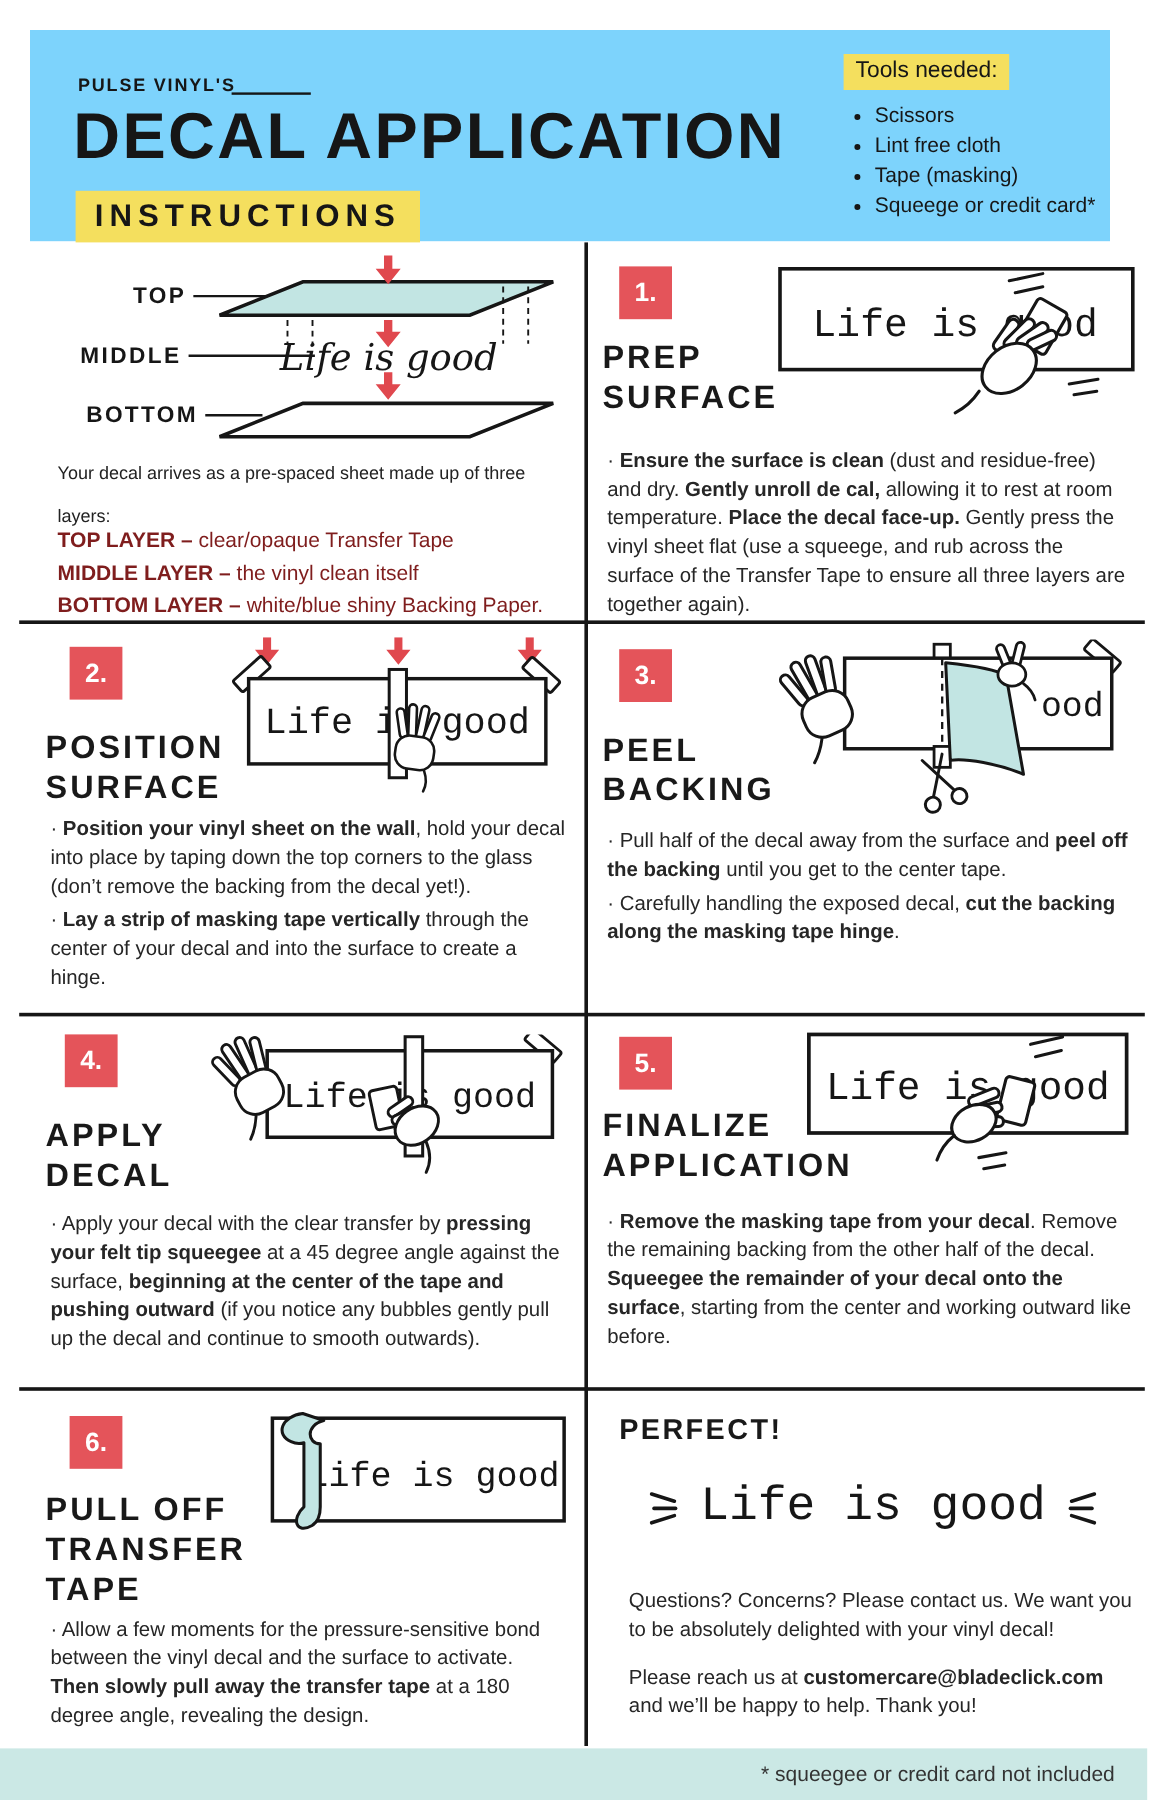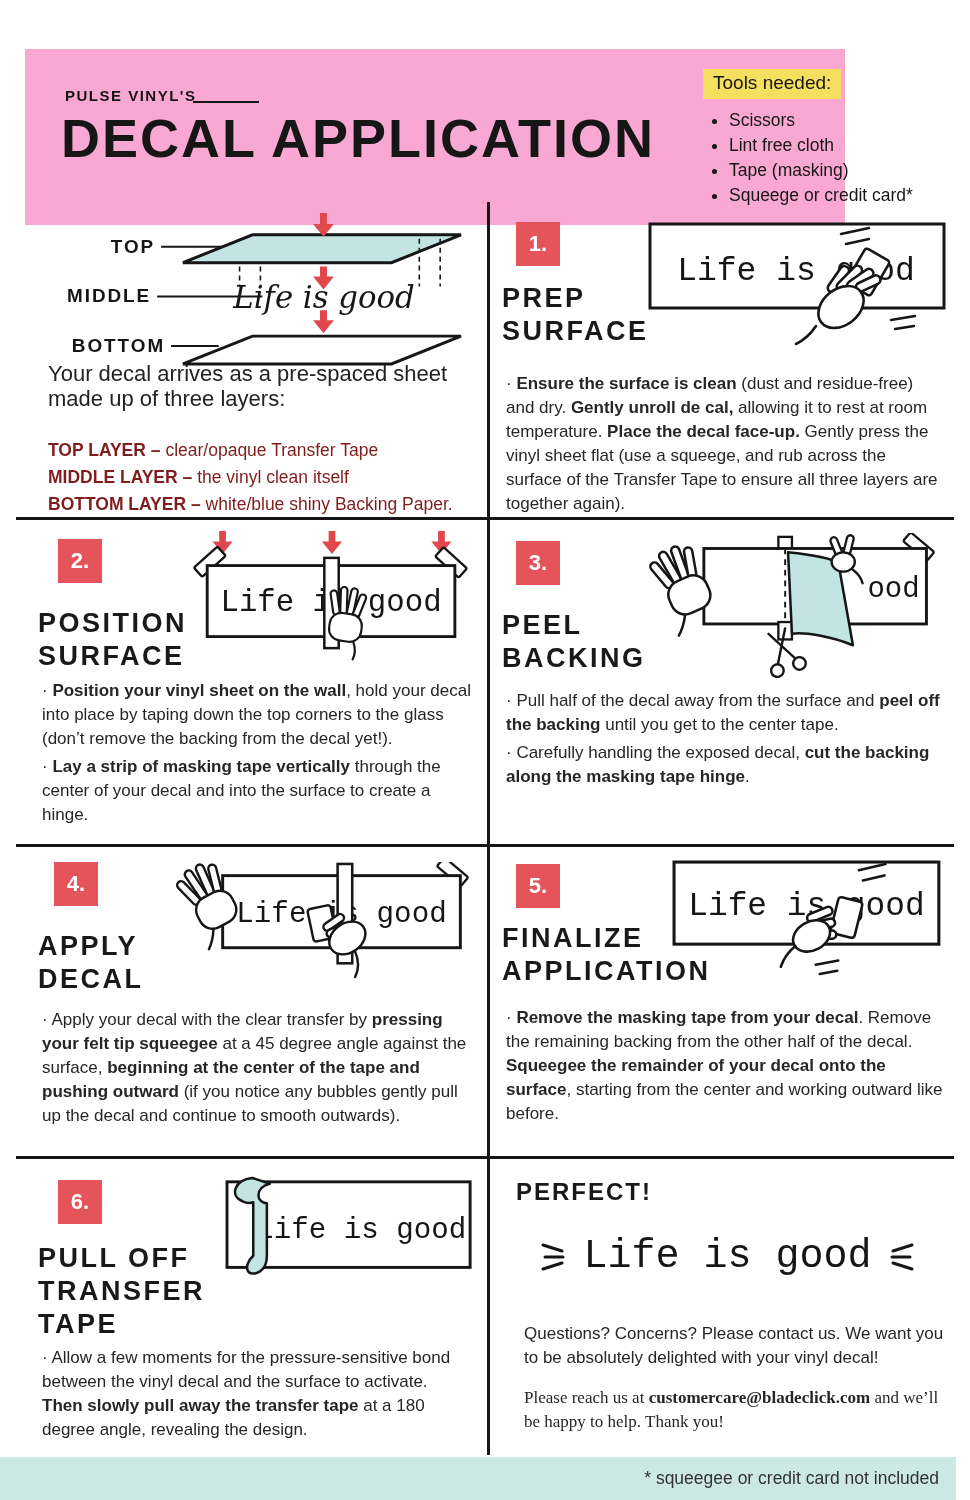--- a/index.html
+++ b/index.html
@@ -1,20 +1,20 @@
 <!DOCTYPE html>
 <html><head>
 <meta charset="utf-8">
 <style>
   html,body{margin:0;padding:0;background:#ffffff;}
   .page{position:relative;width:970px;height:1500px;background:#fff;
         font-family:"Liberation Sans",sans-serif;color:#222;overflow:hidden;}
 
   
-  .banner{position:absolute;left:25px;top:25px;width:820px;height:176px;background:#f9a8d4;margin-top:24px;}
+  .banner{position:absolute;left:25px;top:25px;width:900px;height:176px;background:#7dd3fc;}
   .brand{position:absolute;left:40px;top:38px;font-size:15px;font-weight:bold;
          letter-spacing:1.5px;color:#161616;}
   .brand-line{position:absolute;left:168px;top:52px;width:66px;border-bottom:2.5px solid #161616;}
   .title{position:absolute;left:36px;top:58px;margin:0;font-size:54px;font-weight:800;
          letter-spacing:2px;color:#161616;white-space:nowrap;}
   .subtitle{position:absolute;left:38px;top:134px;background:#f4df5e;padding:5px 16px 7px;
             font-size:26px;font-weight:700;letter-spacing:5px;color:#161616;}
   .tools{position:absolute;left:678px;top:20px;width:240px;}
   .tools-label{display:inline-block;background:#f4df5e;padding:3px 10px 5px;
                font-size:19px;color:#161616;}
@@ -47,53 +47,54 @@
   .s4 .stepnum{left:34px;top:12px}  .s4 .steptitle{left:18px;top:80px}
   .s4 .illus{left:152px;top:12px;width:302px} .s4 .body{left:18px;top:154px;width:440px}
   .s5 .stepnum{left:16px;top:14px}  .s5 .steptitle{left:2px;top:72px}
   .s5 .illus{left:172px;top:10px;width:272px} .s5 .body{left:2px;top:152px;width:450px}
   .s6 .stepnum{left:38px;top:18px}  .s6 .steptitle{left:18px;top:80px}
   .s6 .illus{left:172px;top:14px;width:282px} .s6 .body{left:18px;top:180px;width:430px}
 
   
   .intro-svg{position:absolute;left:14px;top:6px;width:432px;}
   .intro-svg svg{display:block;width:100%;height:auto;}
-  .intro-lead{position:absolute;left:28px;top:156px;width:424px;font-size:22px;line-height:25px;margin:0;}
+  .intro-lead{position:absolute;left:28px;top:172px;width:424px;font-size:15px;line-height:36px;margin:0;}
   .intro-layers{position:absolute;left:28px;top:232px;font-size:17.5px;line-height:27px;color:#7f1d1d;}
 
   
   .perfect-title{position:absolute;left:16px;top:16px;margin:0;font-size:24px;font-weight:800;
                  letter-spacing:2px;color:#191919;}
   .perfect-decal{position:absolute;left:0;top:72px;width:100%;display:flex;align-items:center;
                  justify-content:center;gap:18px;}
   .ptext{font-family:"Liberation Mono",monospace;font-size:40px;color:#161616;white-space:nowrap;}
   .perfect-body p{position:absolute;margin:0;font-size:17px;line-height:24px;color:#262626;}
   .pp1{left:24px;top:160px;width:420px;}
-  .pp2{left:24px;top:224px;width:420px;font-family:Liberation Serif, serif;}
+  .pp2{left:24px;top:224px;width:420px;}
 
   
   .footbar{position:absolute;left:0;top:1457px;width:956px;height:43px;background:#cbe8e5;
-           font-size:17.5px;color:#333;text-align:right;line-height:43px;padding-right:17px;
+           font-size:17.5px;color:#333;text-align:right;line-height:43px;padding-right:27px;
            box-sizing:border-box;}
 
   
   .monoTxt{font-family:"Liberation Mono",monospace;fill:#161616;}
   .scriptTxt{font-family:"DejaVu Serif",serif;font-style:italic;fill:#161616;}
   .dlabel{font-family:"Liberation Sans",sans-serif;font-weight:bold;font-size:19px;
           letter-spacing:2px;fill:#161616;}
 </style>
 </head>
 <body>
 
 <div class="page">
 
   <header class="banner">
     <span class="brand">PULSE VINYL'S</span>
     <span class="brand-line"></span>
     <h1 class="title">DECAL APPLICATION</h1>
+    <span class="subtitle">INSTRUCTIONS</span>
     <div class="tools">
       <span class="tools-label">Tools needed:</span>
       <ul class="tools-list">
         <li>Scissors</li>
         <li>Lint free cloth</li>
         <li>Tape (masking)</li>
         <li>Squeege or credit card*</li>
       </ul>
     </div>
   </header>

